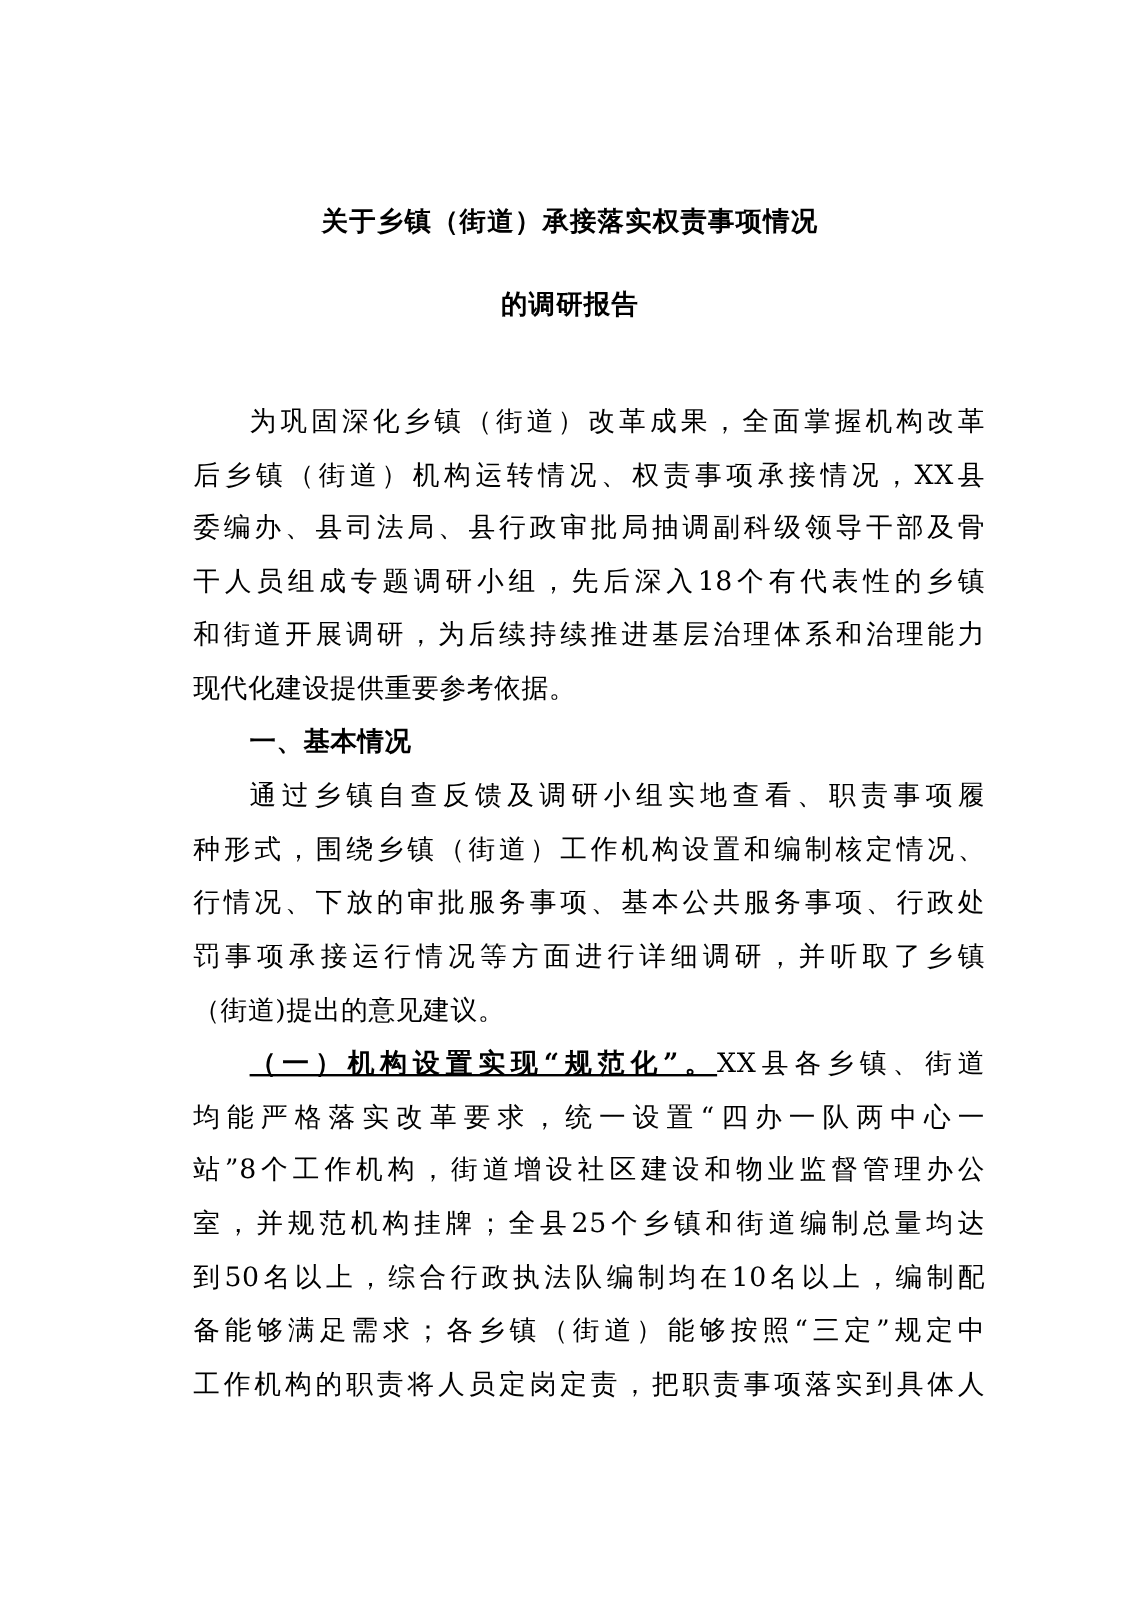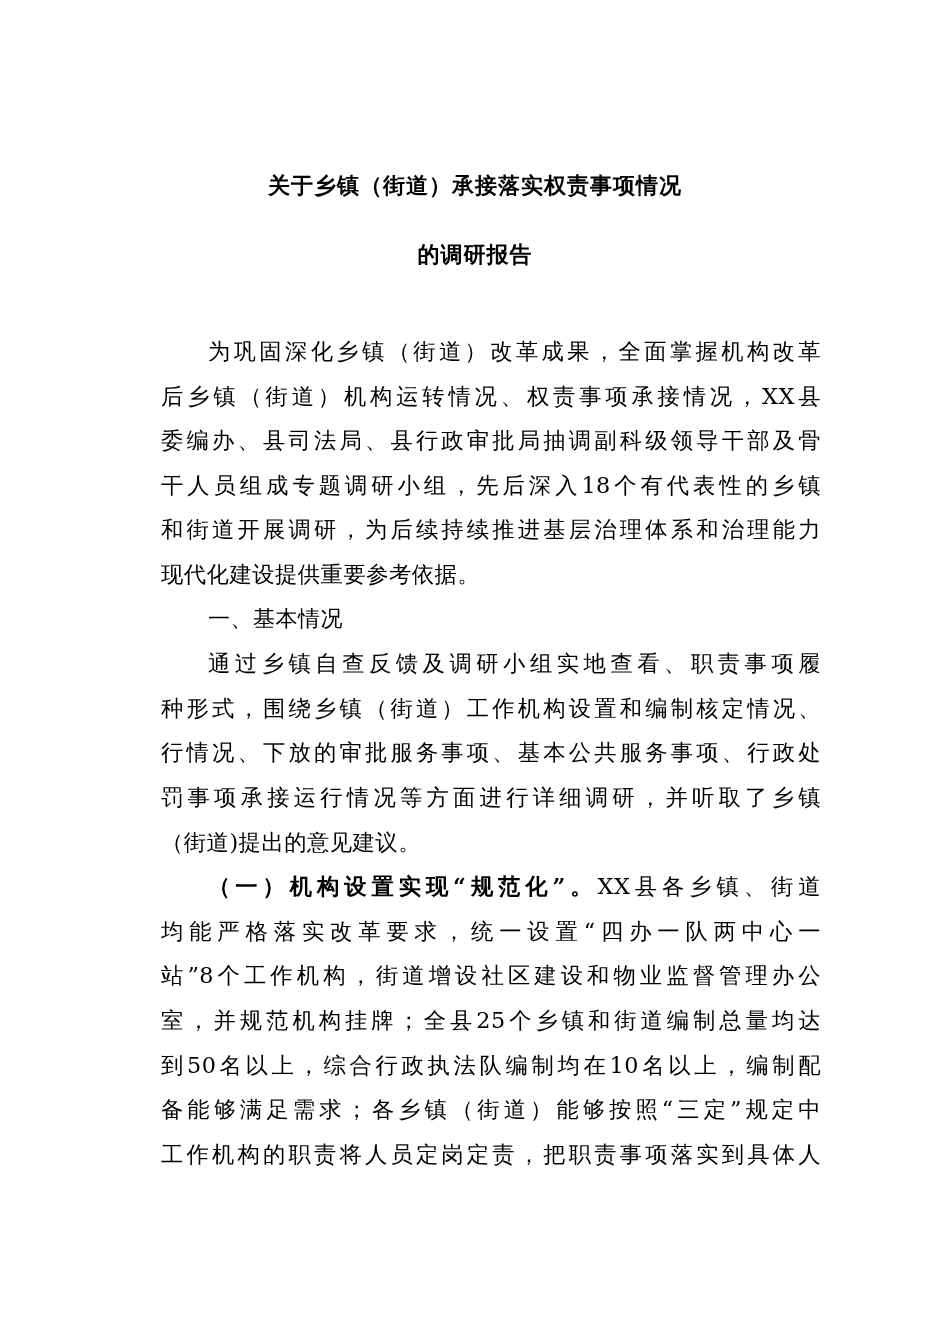--- a/index.html
+++ b/index.html
@@ -54,26 +54,26 @@
       text-align: justify;
       text-align-last: justify;
       letter-spacing: 0.5px;
     }
     .line.last {
       text-align-last: left;
     }
     .indent { padding-left: 47px; }
     .heading1 {
       font-family: "DejaVu Sans", "Liberation Sans", sans-serif;
-      font-weight: normal;
+      font-weight: bold;
       font-size: 22px;
       padding-left: 47px;
       text-align-last: left;
     }
-    .bold { font-weight: bold; }
+    .bold { font-weight: bold; text-decoration: underline; }
   </style>
 </head>
 <body>
 
 <div class="page">
 
   <div class="title l1">关于乡镇（街道）承接落实权责事项情况</div>
   <div class="title l2">的调研报告</div>
 
   <div class="body-text" style="top: 329px; margin-left: 14px;">

